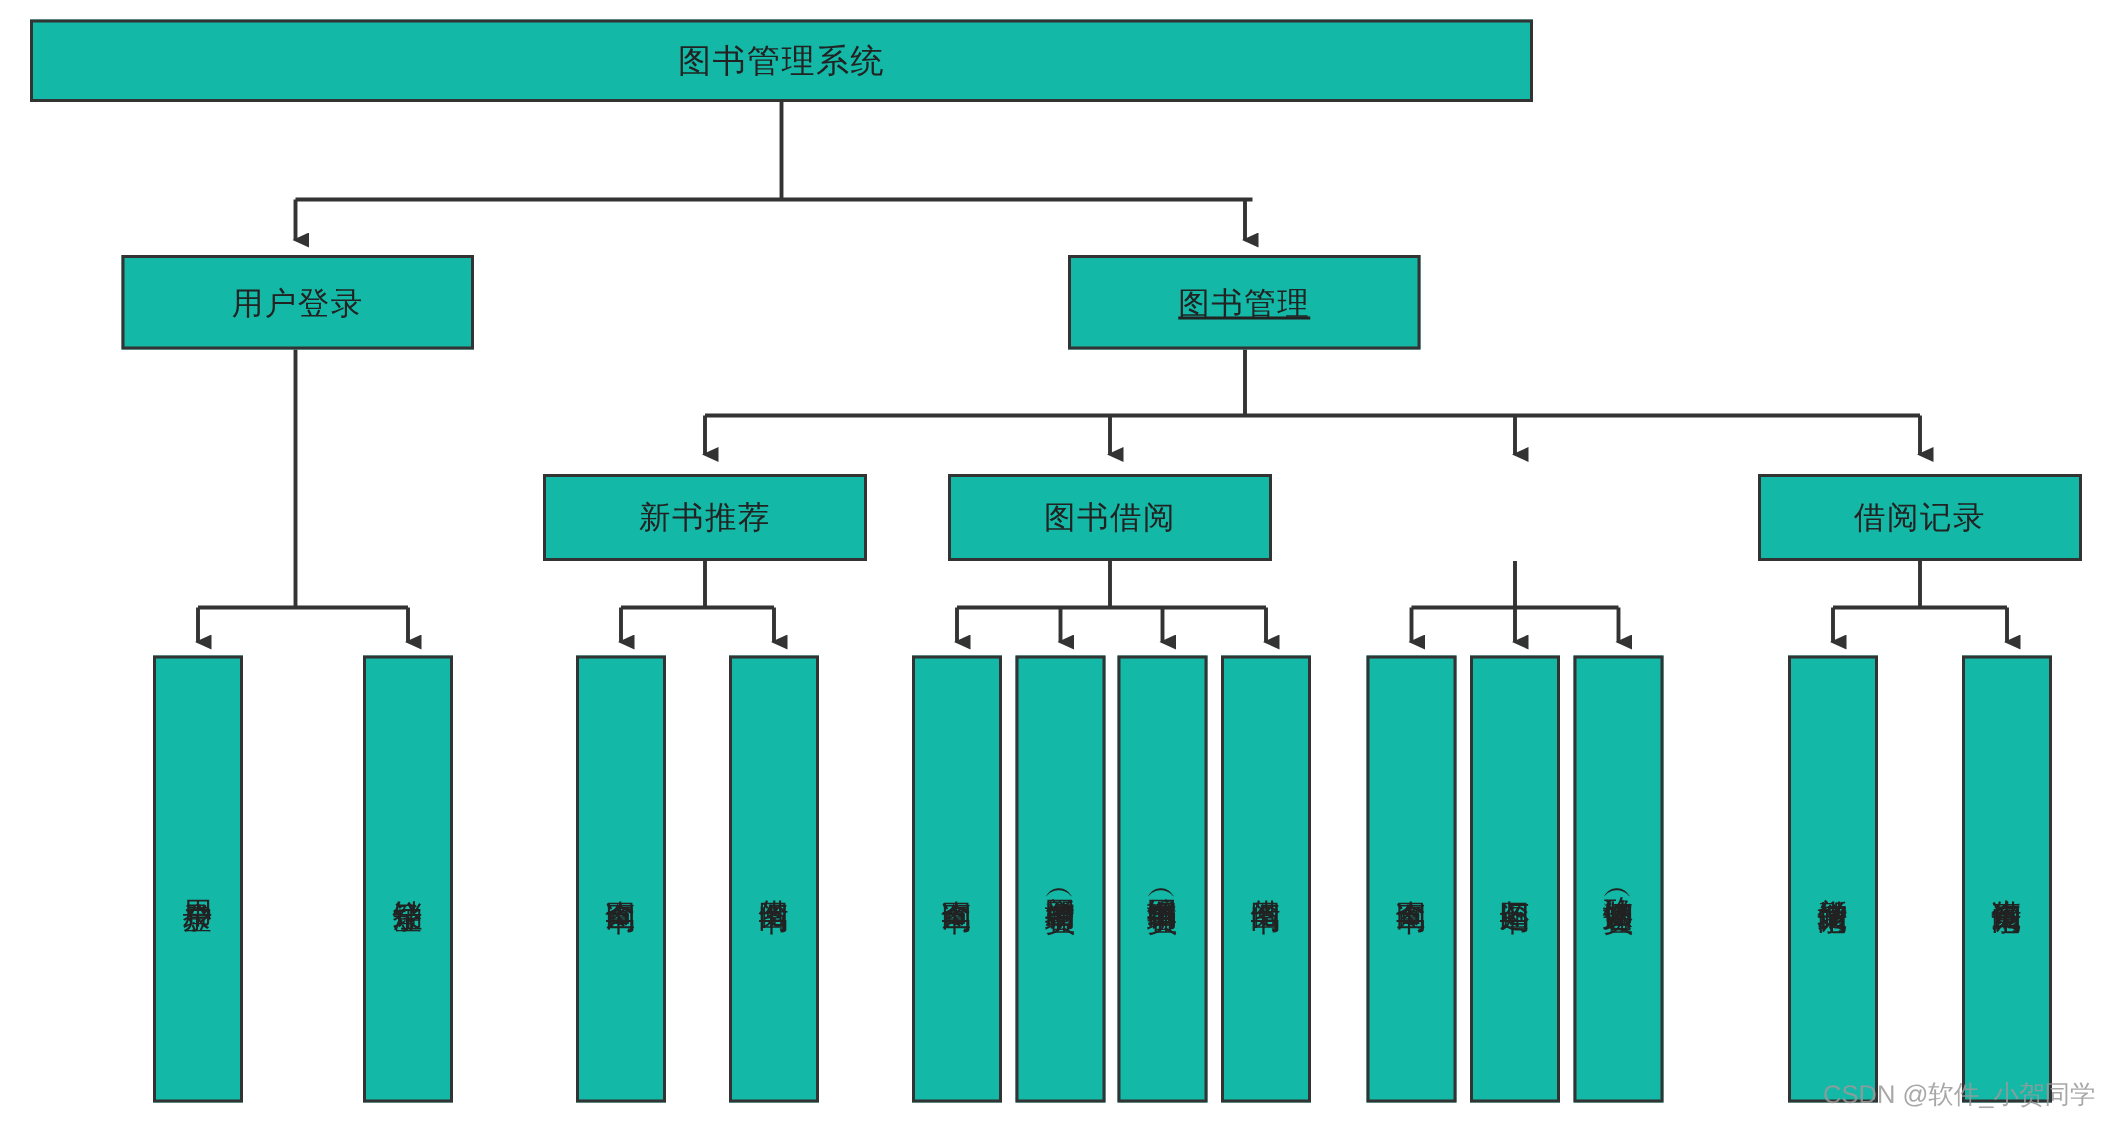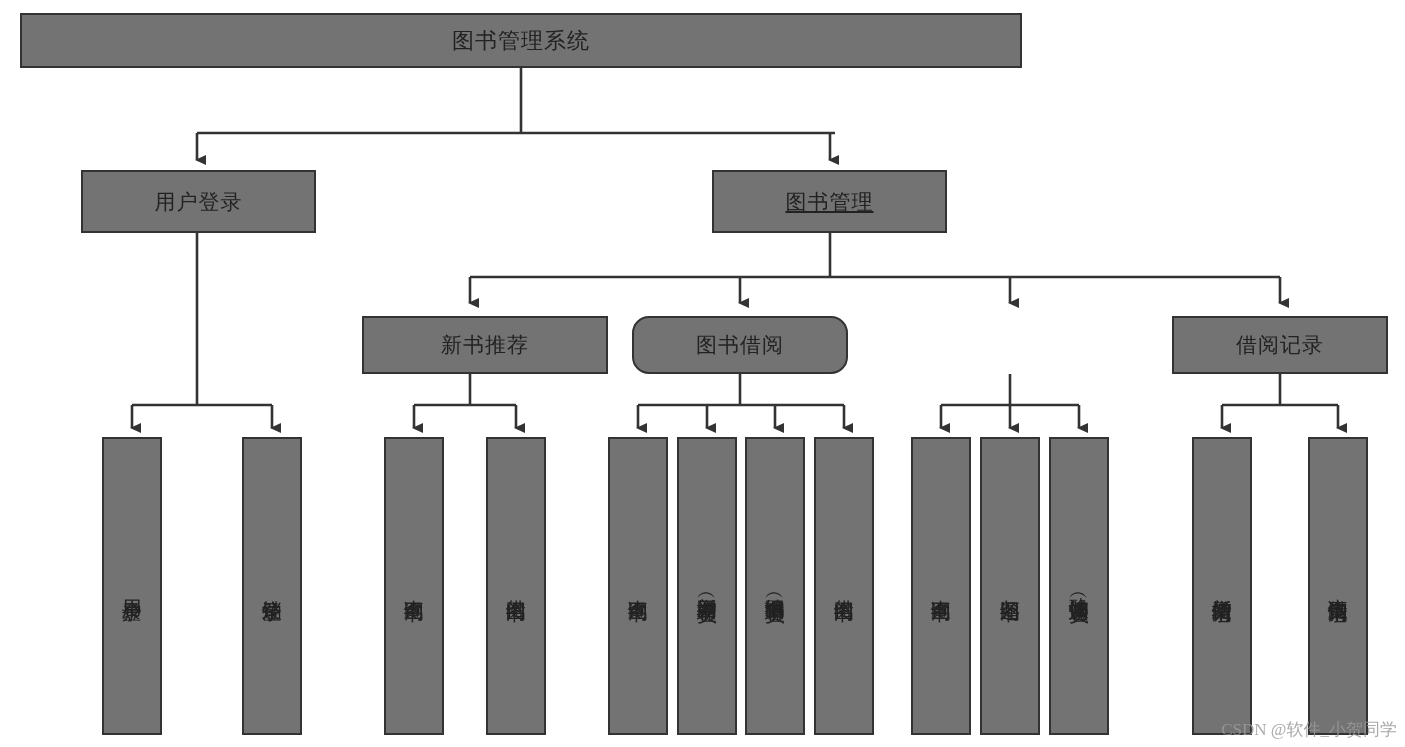--- a/index.html
+++ b/index.html
@@ -23,21 +23,21 @@
     left: 0;
     top: 0;
     width: 1405px;
     height: 747px;
     pointer-events: none;
   }
   .node {
     position: absolute;
     box-sizing: border-box;
     border: 2px solid #333333;
-    background: #737373;
+    background: #14b8a6;
     display: flex;
     align-items: center;
     justify-content: center;
     color: #222222;
     text-align: center;
   }
   .node.h {
     font-size: 21px;
     letter-spacing: 1px;
   }
@@ -56,21 +56,21 @@
     font-size: 22px;
   }
   #watermark {
     position: absolute;
     right: 8px;
     bottom: 6px;
     font-size: 17px;
     color: #9a9a9a;
     opacity: 0.85;
     white-space: nowrap;
-    font-family: Liberation Serif, serif;
+    font-family: Liberation Sans, sans-serif;
   }
 </style>
 </head>
 <body>
 
 <div id="canvas">
 
   <svg class="edges" viewBox="0 0 1405 747">
     <defs>
       <marker id="arr" markerWidth="12" markerHeight="12" refX="5" refY="9" orient="auto" markerUnits="userSpaceOnUse">
@@ -125,24 +125,24 @@
     <span>图书管理系统</span>
   </div>
 
   <div class="node h" style="left:81px; top:170px; width:235px; height:63px;">
     <span>用户登录</span>
   </div>
   <div class="node h" style="left:712px; top:170px; width:235px; height:63px;text-decoration:underline;">
     <span>图书管理</span>
   </div>
 
-  <div class="node h" style="left:362px; top:316px; width:246px; height:58px;">
+  <div class="node h" style="left:362px; top:316px; width:216px; height:58px;">
     <span>新书推荐</span>
   </div>
-  <div class="node h" style="left:632px; top:316px; width:216px; height:58px;border-radius:17px;">
+  <div class="node h" style="left:632px; top:316px; width:216px; height:58px;">
     <span>图书借阅</span>
   </div>
   <div class="node h" style="left:1172px; top:316px; width:216px; height:58px;align-items:center;">
     <span>借阅记录</span>
   </div>
 
   <div class="node v" style="left:102px; top:437px; width:60px; height:298px;">
     <span class="vtext">用户登录</span>
   </div>
   <div class="node v" style="left:242px; top:437px; width:60px; height:298px;">

